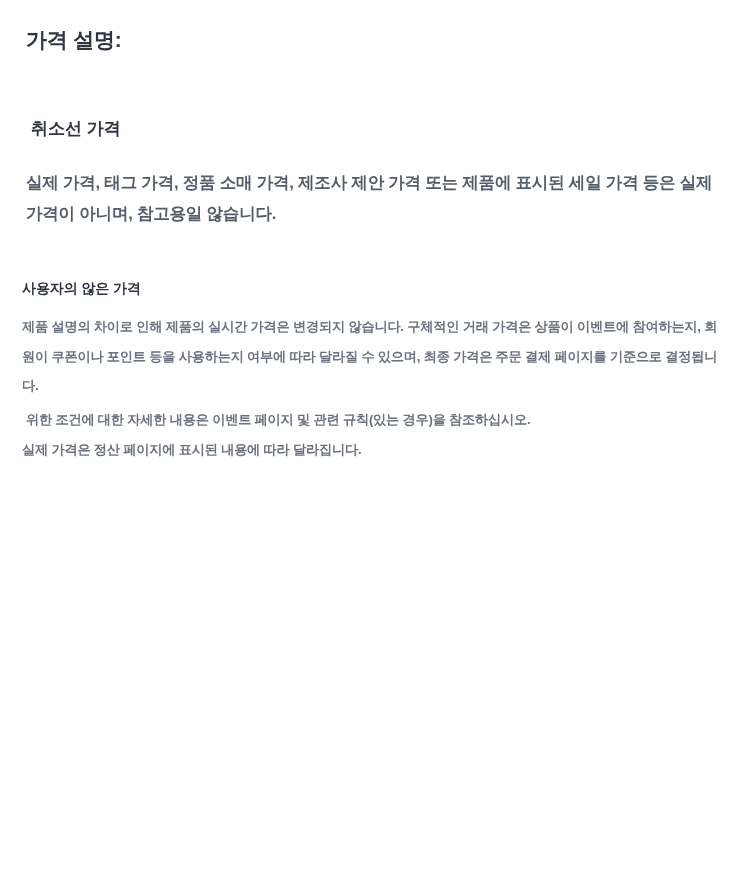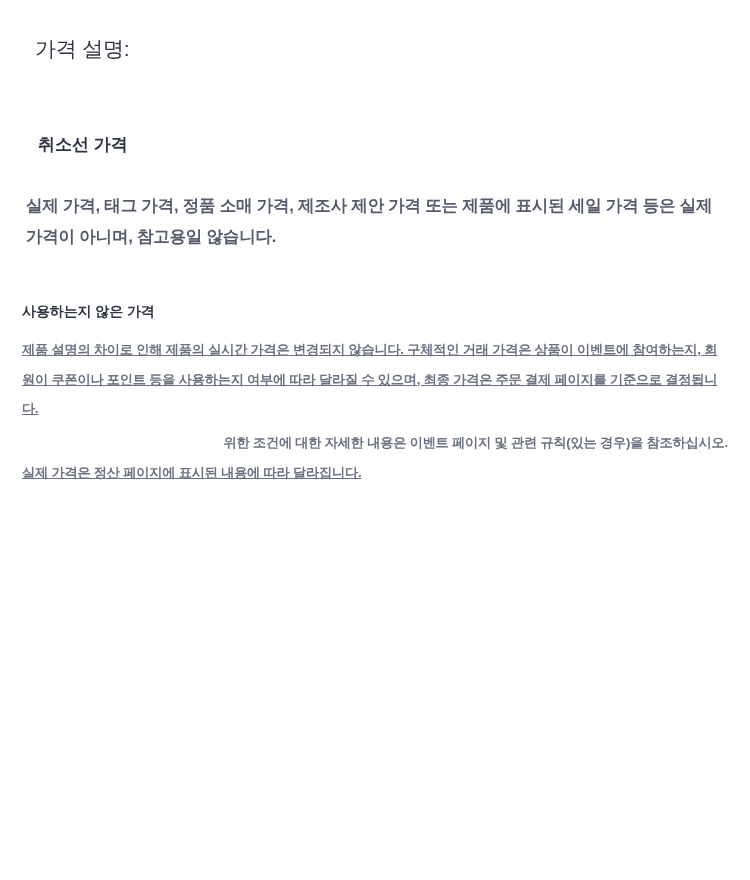--- a/index.html
+++ b/index.html
@@ -16,31 +16,31 @@
   }
   .page {
     position: relative;
     width: 750px;
     height: 880px;
     box-sizing: border-box;
     padding: 0 22px;
   }
   .main-title {
     font-size: 21px;
-    font-weight: normal;
+    font-weight: bold;
     color: #2f3442;
     letter-spacing: -0.2px;
-    margin: 13px;
+    margin: 4px;
     padding-top: 22px;
   }
   .section-title {
     font-size: 17px;
     font-weight: bold;
     color: #2f3442;
-    margin: 16px;
+    margin: 9px;
     padding-top: 54px;
   }
   .lead-text {
     font-size: 16.5px;
     font-weight: bold;
     color: #555b6b;
     line-height: 1.85;
     margin: 0;
     padding-top: 18px;
     padding-left: 4px;
@@ -55,38 +55,38 @@
     letter-spacing: -0.1px;
   }
   .body-text {
     font-size: 13.2px;
     font-weight: bold;
     color: #6b7180;
     line-height: 2.25;
     margin: 0;
     letter-spacing: -0.2px;
   }
-  .para-1 { padding-top: 14px; text-decoration: underline; }
+  .para-1 { padding-top: 14px; }
   .para-2 { padding-top: 32px; }
-  .para-3 { padding-top: 4px; padding-left: 4px; text-align: right; }
-  .para-4 { padding-top: 0px; text-decoration: underline; }
+  .para-3 { padding-top: 4px; padding-left: 4px; }
+  .para-4 { padding-top: 0px; }
   .para-5 { padding-top: 32px; }
 </style>
 </head>
 <body>
 
 <div class="page">
 
   <h1 class="main-title">가격 설명:</h1>
 
   <h2 class="section-title">취소선 가격</h2>
 
   <p class="lead-text">실제 가격, 태그 가격, 정품 소매 가격, 제조사 제안 가격 또는 제품에 표시된 세일 가격 등은 실제 가격이 아니며, 참고용일 않습니다.</p>
 
-  <h3 class="sub-title">사용하는지 않은 가격</h3>
+  <h3 class="sub-title">사용자의 않은 가격</h3>
 
   <p class="body-text para-1">제품 설명의 차이로 인해 제품의 실시간 가격은 변경되지 않습니다. 구체적인 거래 가격은 상품이 이벤트에 참여하는지, 회원이 쿠폰이나 포인트 등을 사용하는지 여부에 따라 달라질 수 있으며, 최종 가격은 주문 결제 페이지를 기준으로 결정됩니다.</p>
 
 
   <p class="body-text para-3">위한 조건에 대한 자세한 내용은 이벤트 페이지 및 관련 규칙(있는 경우)을 참조하십시오.</p>
 
   <p class="body-text para-4">실제 가격은 정산 페이지에 표시된 내용에 따라 달라집니다.</p>
 
 
 </div>

